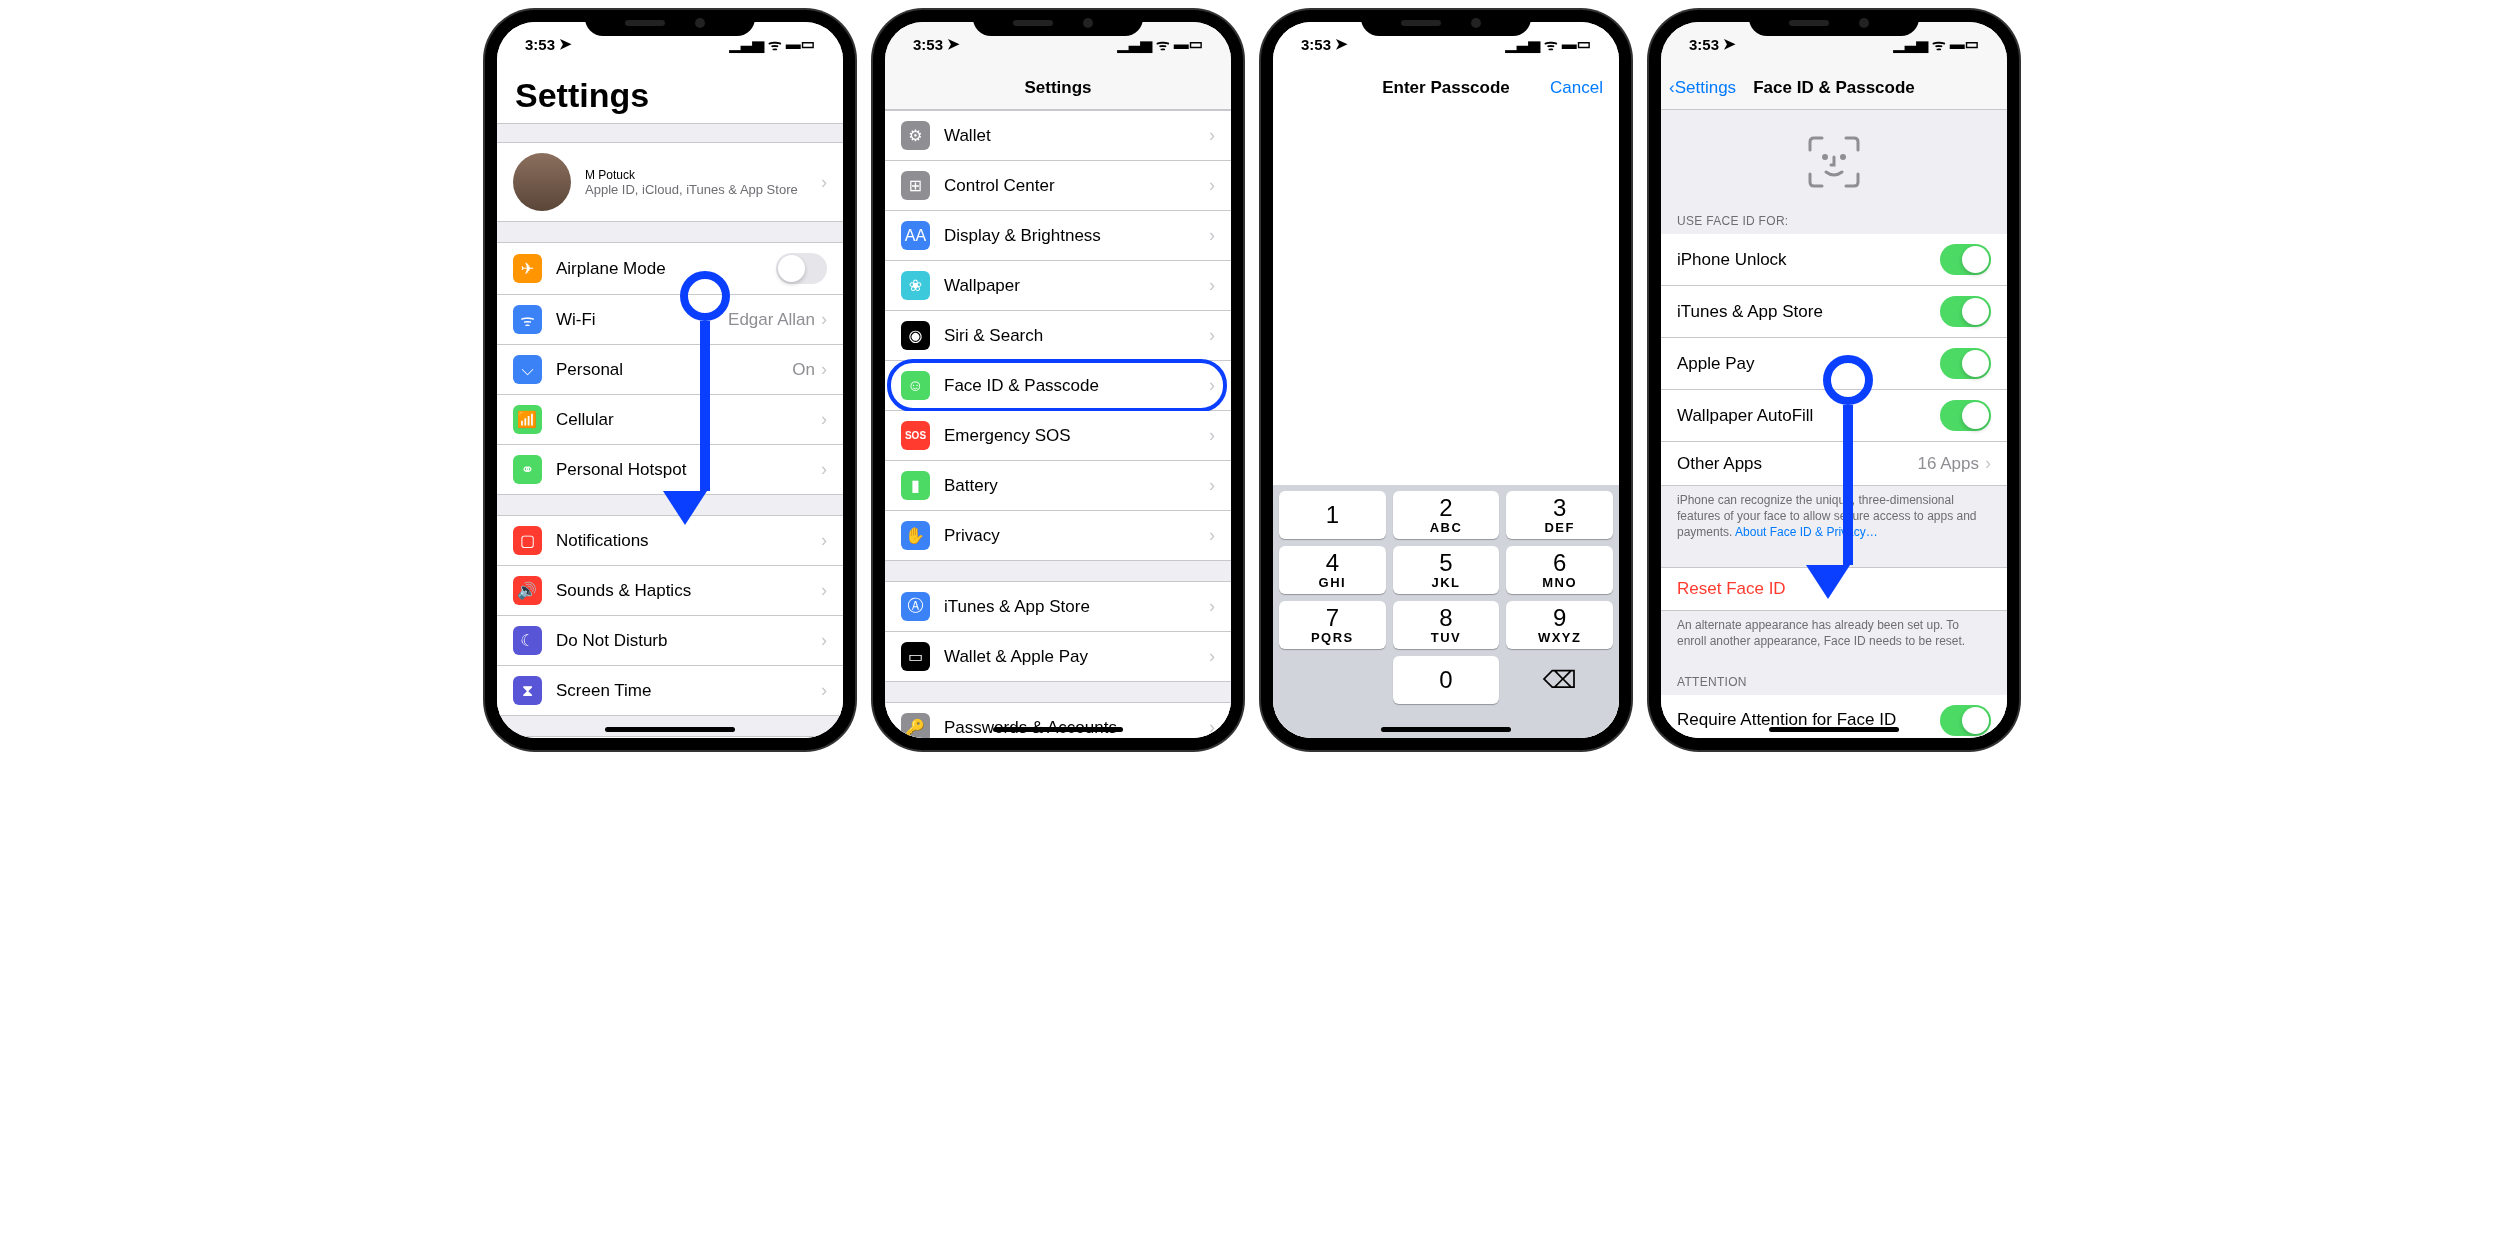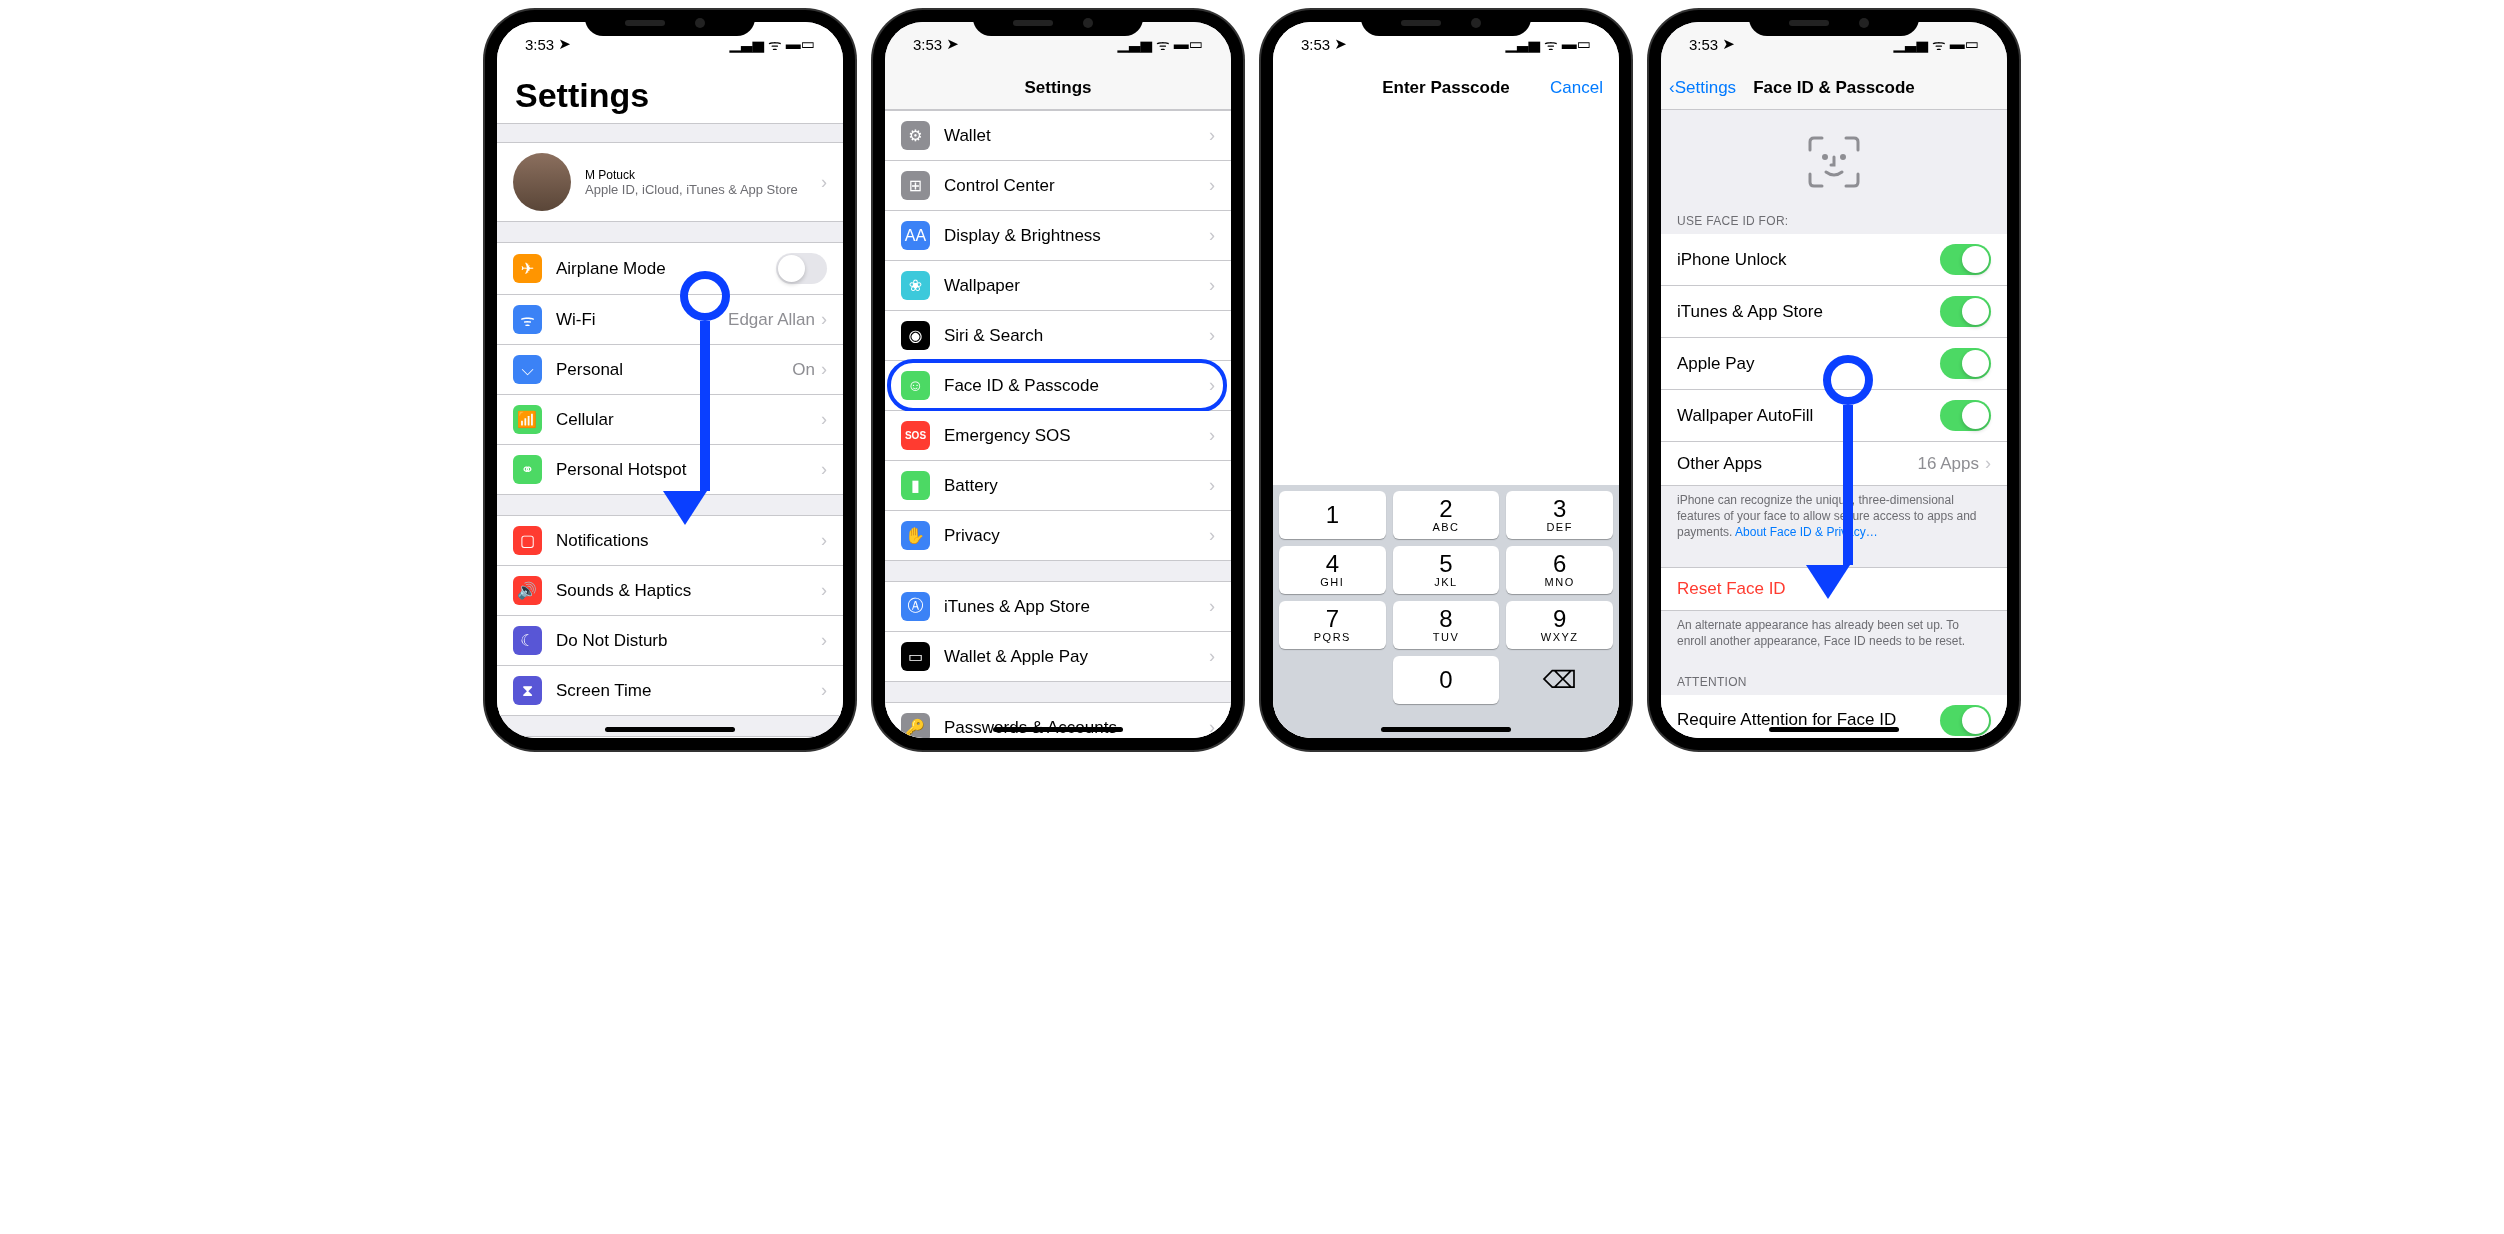--- a/index.html
+++ b/index.html
@@ -2,21 +2,21 @@
 <html><head>
 <meta charset="utf-8">
 <style>
 * { margin: 0; padding: 0; box-sizing: border-box; font-family: -apple-system, "Helvetica Neue", Helvetica, Arial, sans-serif; }
 body { background: #fff; display: flex; justify-content: center; padding: 10px; gap: 18px; }
 .phone { width: 370px; height: 740px; background: #000; border-radius: 50px; padding: 12px; position: relative; box-shadow: 0 0 0 2px #333; }
 .screen { width: 100%; height: 100%; background: #efeff3; border-radius: 38px; overflow: hidden; position: relative; display: flex; flex-direction: column; }
 .notch { position: absolute; top: 0; left: 50%; transform: translateX(-50%); width: 170px; height: 26px; background: #000; border-radius: 0 0 18px 18px; z-index: 10; }
 .notch::before { content: ''; position: absolute; left: 40px; top: 10px; width: 40px; height: 6px; background: #222; border-radius: 3px; }
 .notch::after { content: ''; position: absolute; right: 50px; top: 8px; width: 10px; height: 10px; background: #222; border-radius: 50%; }
-.statusbar { height: 44px; display: flex; justify-content: space-between; align-items: center; padding: 0 28px; font-size: 15px; font-weight: 400; background: #f7f7f7; }
+.statusbar { height: 44px; display: flex; justify-content: space-between; align-items: center; padding: 0 28px; font-size: 15px; font-weight: 700; background: #f7f7f7; }
 .statusbar .left { display: flex; align-items: center; gap: 4px; }
 .sb-icons { display: flex; align-items: center; gap: 4px; }
 .navbar { height: 44px; background: #f7f7f7; border-bottom: 1px solid #c8c8cc; display: flex; align-items: center; justify-content: center; position: relative; font-size: 17px; font-weight: 600; }
 .navbar .back { position: absolute; left: 8px; color: #007aff; font-weight: 400; font-size: 17px; display: flex; align-items: center; }
 .navbar .action { position: absolute; right: 16px; color: #007aff; font-weight: 400; font-size: 17px; }
 .content { flex: 1; overflow: hidden; background: #efeff3; position: relative; }
 .large-title { font-size: 34px; font-weight: 700; padding: 10px 18px 8px; background: #fff; border-bottom: 1px solid #c8c8cc; }
 .group { margin-top: 20px; }
 .group:first-child { margin-top: 0; }
 .group-header { font-size: 12px; color: #6d6d72; padding: 6px 16px; text-transform: uppercase; letter-spacing: 0.3px; }
@@ -42,21 +42,21 @@
 .arrow-line { width: 10px; background: #0a3fff; margin: 0 auto; }
 .arrow-head { width: 0; height: 0; border-left: 22px solid transparent; border-right: 22px solid transparent; border-top: 34px solid #0a3fff; margin: 0 auto; margin-left: -17px; }
 .faceid-icon { width: 56px; height: 56px; margin: 24px auto 18px; display: block; }
 .passcode-area { text-align: center; padding-top: 120px; }
 .passcode-dots { display: flex; justify-content: center; gap: 24px; margin-top: 26px; }
 .passcode-dots span { width: 16px; height: 16px; border: 1.5px solid #000; border-radius: 50%; display: block; }
 .keypad { position: absolute; bottom: 0; left: 0; right: 0; background: #d1d5db; padding: 6px; }
 .keypad-grid { display: grid; grid-template-columns: repeat(3,1fr); gap: 7px; }
 .key { background: #fff; border-radius: 6px; height: 48px; display: flex; flex-direction: column; align-items: center; justify-content: center; box-shadow: 0 1px 1px rgba(0,0,0,0.3); }
 .key .num { font-size: 24px; font-weight: 400; line-height: 1; }
-.key .letters { font-size: 11px; letter-spacing: 1.5px; font-weight: 400; color: #000; }
+.key .letters { font-size: 13px; letter-spacing: 1.5px; font-weight: 700; color: #000; }
 .key.blank { background: transparent; box-shadow: none; }
 .key.del { background: transparent; box-shadow: none; font-size: 24px; }
 .home-indicator { position: absolute; bottom: 6px; left: 50%; transform: translateX(-50%); width: 130px; height: 5px; background: #000; border-radius: 3px; z-index: 5;}
 .screen.white-top .statusbar { background: #fff; }
 .ic-orange{background:#ff9500}.ic-blue{background:#3b82f6}.ic-green{background:#4cd964}.ic-red{background:#ff3b30}.ic-purple{background:#5856d6}.ic-gray{background:#8e8e93}.ic-black{background:#000}
 </style>
 </head>
 <body>
 
 <div class="phone">

